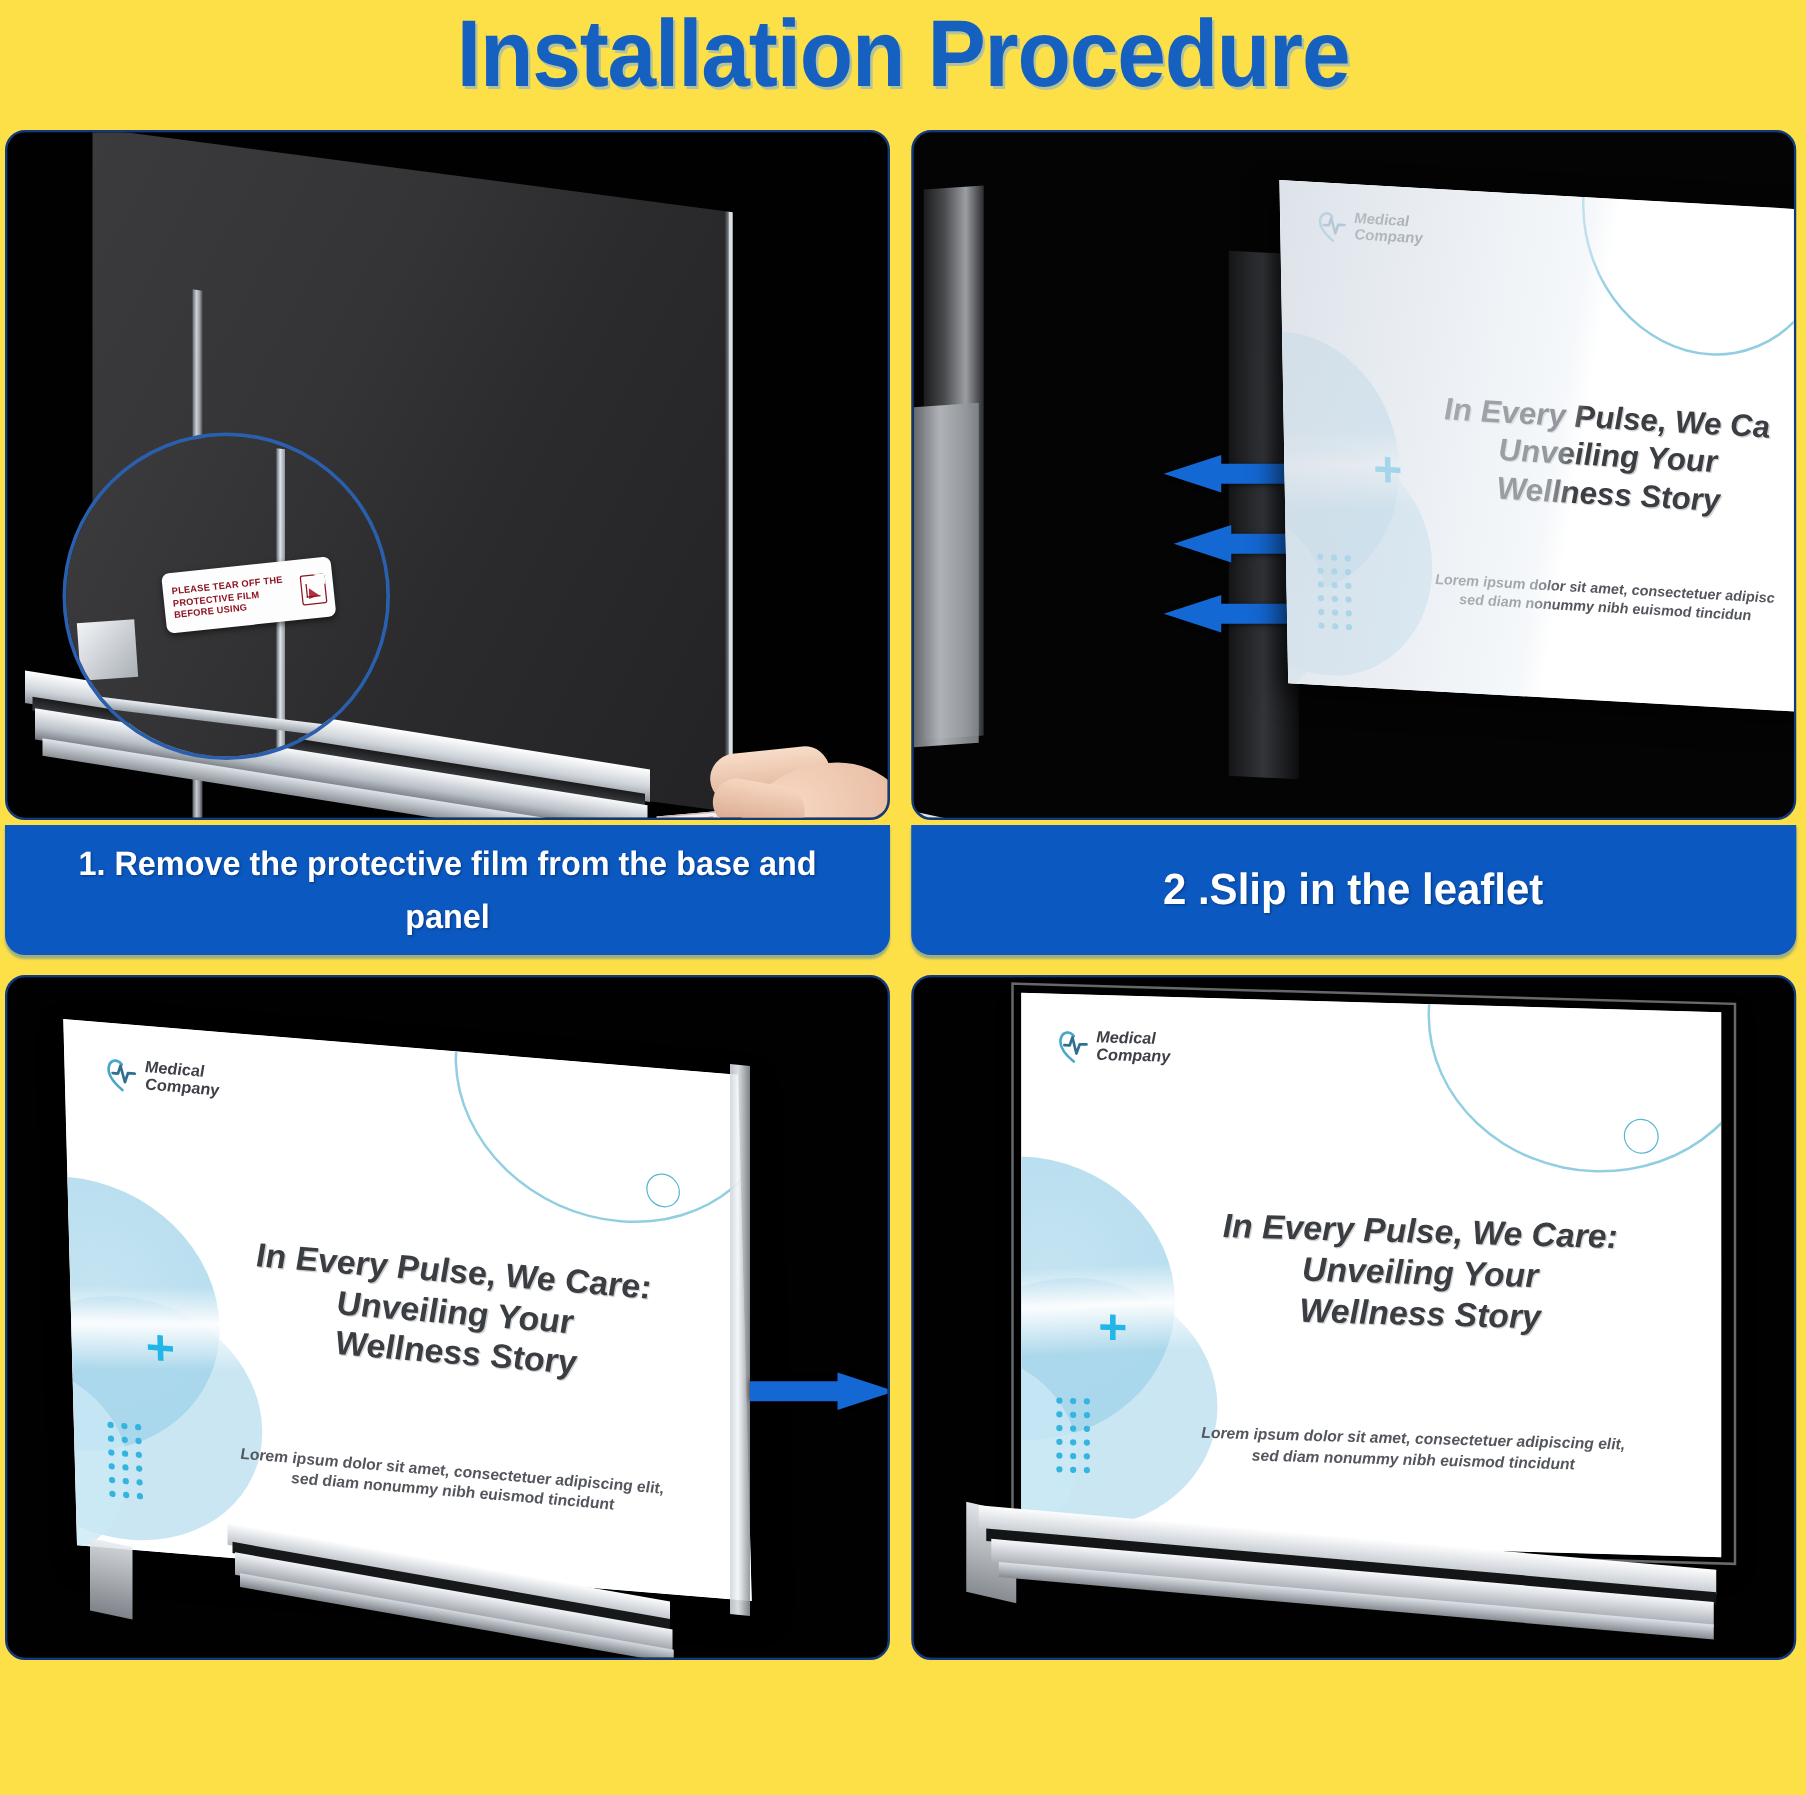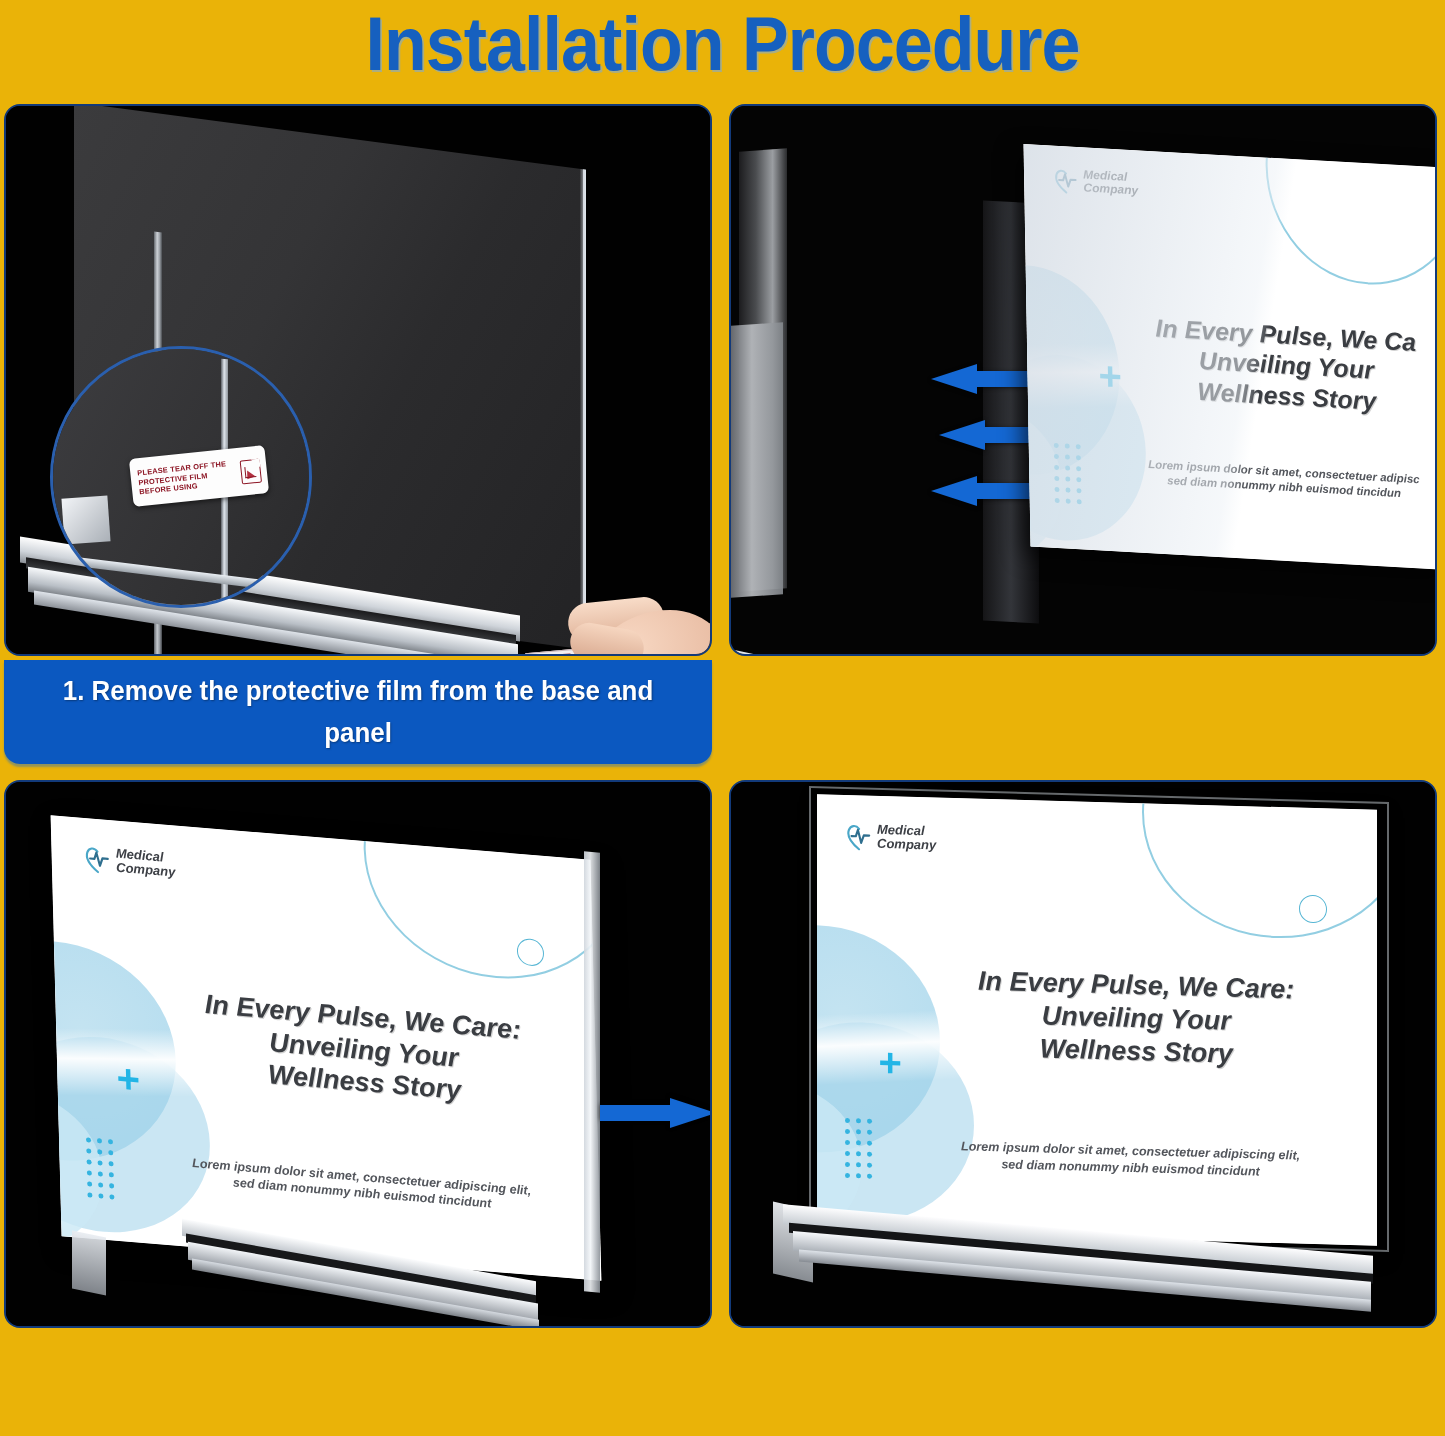--- a/index.html
+++ b/index.html
@@ -2,21 +2,21 @@
 <html><head>
 <meta charset="utf-8">
 <style>
   * { box-sizing: border-box; margin: 0; padding: 0; }
   html, body {
     width: 1445px; height: 1436px;
     background: #ffffff;
     font-family: "Liberation Sans", sans-serif;
     overflow: hidden;
   }
-  #root { position: relative; width: 1445px; height: 1436px; background: #eab308; }
+  #root { position: relative; width: 1445px; height: 1436px; background: #fde047; }
 
   
   .page-title {
     position: absolute; left: 0; top: 2px; width: 1445px;
     text-align: center;
     font-family: "Liberation Sans", sans-serif;
     font-weight: bold;
     font-size: 76px;
     line-height: 84px;
     letter-spacing: -1px;
@@ -496,20 +496,23 @@
                 <i></i>
                 <i></i>
                 <i></i>
                 <i></i>
                 <i></i>
             </div>
           </div>
           <div class="p2-sheen"></div>
         </div>
       </div>
+      <div class="caption">
+        <span class="cap-txt">2 .Slip in the leaflet</span>
+      </div>
     </div>
 
     <div class="card c3">
       <div class="photo">
         <div class="p3-bg"></div>
 
         <div class="p3-leaflet">
           <div class="leaf">
             <div class="circ-tr"></div>
             <div class="ring-sm"></div>

